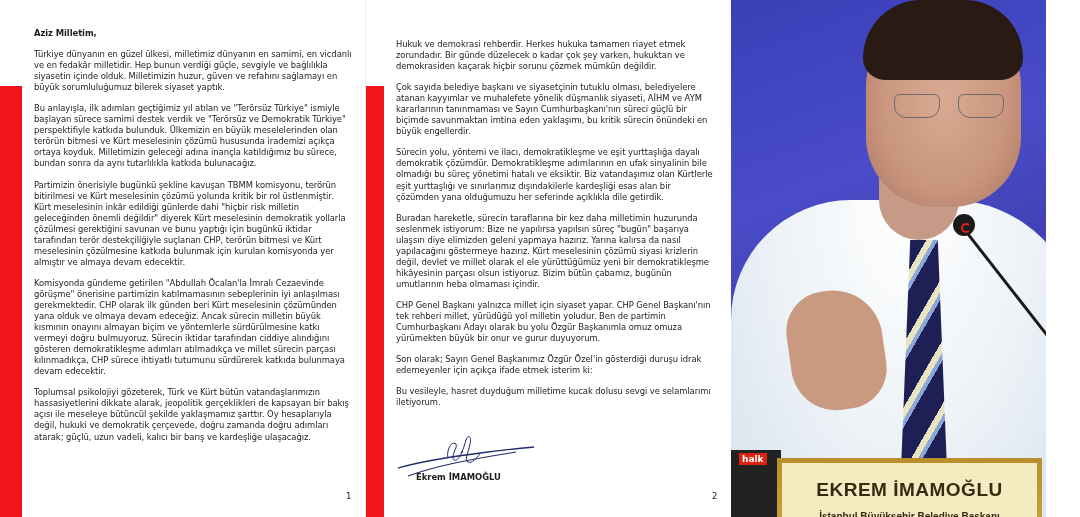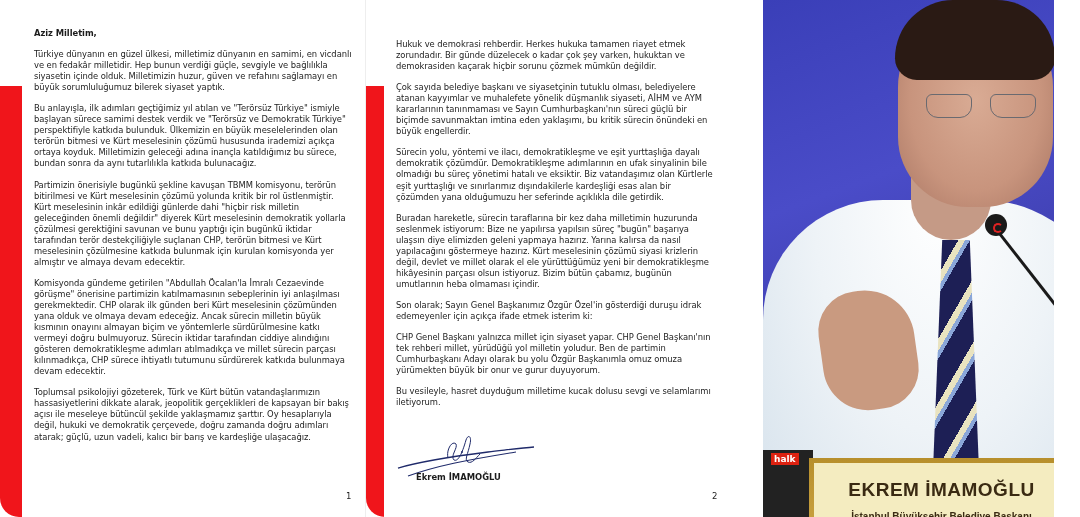--- a/index.html
+++ b/index.html
@@ -1,36 +1,36 @@
 <!DOCTYPE html>
 <html><head>
 <meta charset="utf-8">
 <style>
   html, body { margin:0; padding:0; }
   body { width:1080px; height:517px; overflow:hidden; background:#ffffff; position:relative; font-family:"DejaVu Sans", sans-serif; }
-  .page { position:absolute; top:0; height:517px; background:#ffffff; overflow:hidden;border-radius:19px; }
+  .page { position:absolute; top:0; height:517px; background:#ffffff; overflow:hidden; }
   #page1 { left:0; width:366px; }
   #page2 { left:366px; width:366px; }
   .redbar { position:absolute; top:86px; bottom:0; width:18px; }
   #page1 .redbar { left:0; width:22px; }
   #page2 .redbar { left:0; width:18px; }
   .divider { position:absolute; top:0; bottom:0; width:1px; background:#eeeeee; }
   .text { position:absolute; font-size:8.4px; line-height:11.05px; color:#1c1c1c; letter-spacing:-0.05px; }
   #page1 .text { left:34px; top:28px; width:318px; }
   #page2 .text { left:30px; top:27px; width:320px;margin-top:12px; }
   .text p { margin:0 0 10px 0; }
   .salutation { font-weight:bold; margin-bottom:10px !important; }
   .pnum { position:absolute; font-size:8.5px; color:#222; }
   #page1 .pnum { left:346px; top:491px; }
   #page2 .pnum { left:346px; top:491px; }
   .sig { position:absolute; left:30px; top:430px; width:140px; height:55px; }
   .signame { position:absolute; left:50px; top:472px; font-size:8.4px; font-weight:bold; color:#1c1c1c; }
   
-  #photo { position:absolute; left:731px; top:0; width:291px; height:517px; overflow:hidden;
-    background: linear-gradient(160deg, #3a3fb8 0%, #4a4cc8 35%, #3b3aa6 70%, #2e2f8a 100%); margin-left: 32px; }
+  #photo { position:absolute; left:731px; top:0; width:315px; height:517px; overflow:hidden;
+    background: linear-gradient(160deg, #3a3fb8 0%, #4a4cc8 35%, #3b3aa6 70%, #2e2f8a 100%); }
   .shirt { position:absolute; left:0; top:200px; width:349px; height:330px;
     background: radial-gradient(ellipse at 50% 0%, #ffffff 0%, #eef3f7 50%, #d6e2ec 100%);
     border-radius:120px 130px 0 0; }
   .neck { position:absolute; left:148px; top:150px; width:80px; height:90px; background:#c59a86; border-radius:0 0 40px 40px; }
   .head { position:absolute; left:135px; top:12px; width:155px; height:195px; background: radial-gradient(ellipse at 50% 45%, #d9ab94 0%, #c8947d 60%, #a97663 100%); border-radius:75px 75px 70px 70px; }
   .hair { position:absolute; left:132px; top:0px; width:160px; height:80px; background:#2a1a14; border-radius:80px 80px 30px 30px; }
   .glasses-l, .glasses-r { position:absolute; top:94px; width:44px; height:22px; border:1.5px solid #6a6a70; border-radius:6px 6px 12px 12px; }
   .glasses-l { left:163px; }
   .glasses-r { left:227px; }
   .tie { position:absolute; left:170px; top:240px; width:46px; height:230px;
@@ -66,22 +66,22 @@
 
 <div class="divider" style="left:365px;"></div>
 
 <div id="page2" class="page">
   <div class="redbar" style="background:#f0151b;"></div>
   <div class="text">
     <p>Hukuk ve demokrasi rehberdir. Herkes hukuka tamamen riayet etmek zorundadır. Bir günde düzelecek o kadar çok şey varken, hukuktan ve demokrasiden kaçarak hiçbir sorunu çözmek mümkün değildir.</p>
     <p>Çok sayıda belediye başkanı ve siyasetçinin tutuklu olması, belediyelere atanan kayyımlar ve muhalefete yönelik düşmanlık siyaseti, AİHM ve AYM kararlarının tanınmaması ve Sayın Cumhurbaşkanı'nın süreci güçlü bir biçimde savunmaktan imtina eden yaklaşımı, bu kritik sürecin önündeki en büyük engellerdir.</p>
     <p>Sürecin yolu, yöntemi ve ilacı, demokratikleşme ve eşit yurttaşlığa dayalı demokratik çözümdür. Demokratikleşme adımlarının en ufak sinyalinin bile olmadığı bu süreç yönetimi hatalı ve eksiktir. Biz vatandaşımız olan Kürtlerle eşit yurttaşlığı ve sınırlarımız dışındakilerle kardeşliği esas alan bir çözümden yana olduğumuzu her seferinde açıklıkla dile getirdik.</p>
     <p>Buradan hareketle, sürecin taraflarına bir kez daha milletimin huzurunda seslenmek istiyorum: Bize ne yapılırsa yapılsın süreç "bugün" başarıya ulaşsın diye elimizden geleni yapmaya hazırız. Yarına kalırsa da nasıl yapılacağını göstermeye hazırız. Kürt meselesinin çözümü siyasi krizlerin değil, devlet ve millet olarak el ele yürüttüğümüz yeni bir demokratikleşme hikâyesinin parçası olsun istiyoruz. Bizim bütün çabamız, bugünün umutlarının heba olmaması içindir.</p>
+    <p>CHP Genel Başkanı yalnızca millet için siyaset yapar. CHP Genel Başkanı'nın tek rehberi millet, yürüdüğü yol milletin yoludur. Ben de partimin Cumhurbaşkanı Adayı olarak bu yolu Özgür Başkanımla omuz omuza yürümekten büyük bir onur ve gurur duyuyorum.</p>
     <p>Son olarak; Sayın Genel Başkanımız Özgür Özel'in gösterdiği duruşu idrak edemeyenler için açıkça ifade etmek isterim ki:</p>
-    <p>CHP Genel Başkanı yalnızca millet için siyaset yapar. CHP Genel Başkanı'nın tek rehberi millet, yürüdüğü yol milletin yoludur. Ben de partimin Cumhurbaşkanı Adayı olarak bu yolu Özgür Başkanımla omuz omuza yürümekten büyük bir onur ve gurur duyuyorum.</p>
     <p>Bu vesileyle, hasret duyduğum milletime kucak dolusu sevgi ve selamlarımı iletiyorum.</p>
   </div>
   <svg class="sig" viewBox="0 0 140 55">
     <path d="M2 38 C30 30, 60 26, 92 22 C110 20, 125 18, 138 17" stroke="#1f2a6a" stroke-width="1.3" fill="none"></path>
     <path d="M12 46 C40 36, 70 30, 120 22" stroke="#1f2a6a" stroke-width="1.1" fill="none"></path>
     <path d="M52 28 C50 20, 56 10, 60 14 C62 18, 54 26, 58 30 C62 32, 66 24, 70 10 C72 4, 76 6, 74 14 C72 24, 68 30, 72 32 C76 34, 80 28, 84 24" stroke="#1f2a6a" stroke-width="1" fill="none"></path>
     <circle cx="66" cy="22" r="0.9" fill="#1f2a6a"></circle>
   </svg>
   <div class="signame">Ekrem İMAMOĞLU</div>
   <div class="pnum">2</div>

